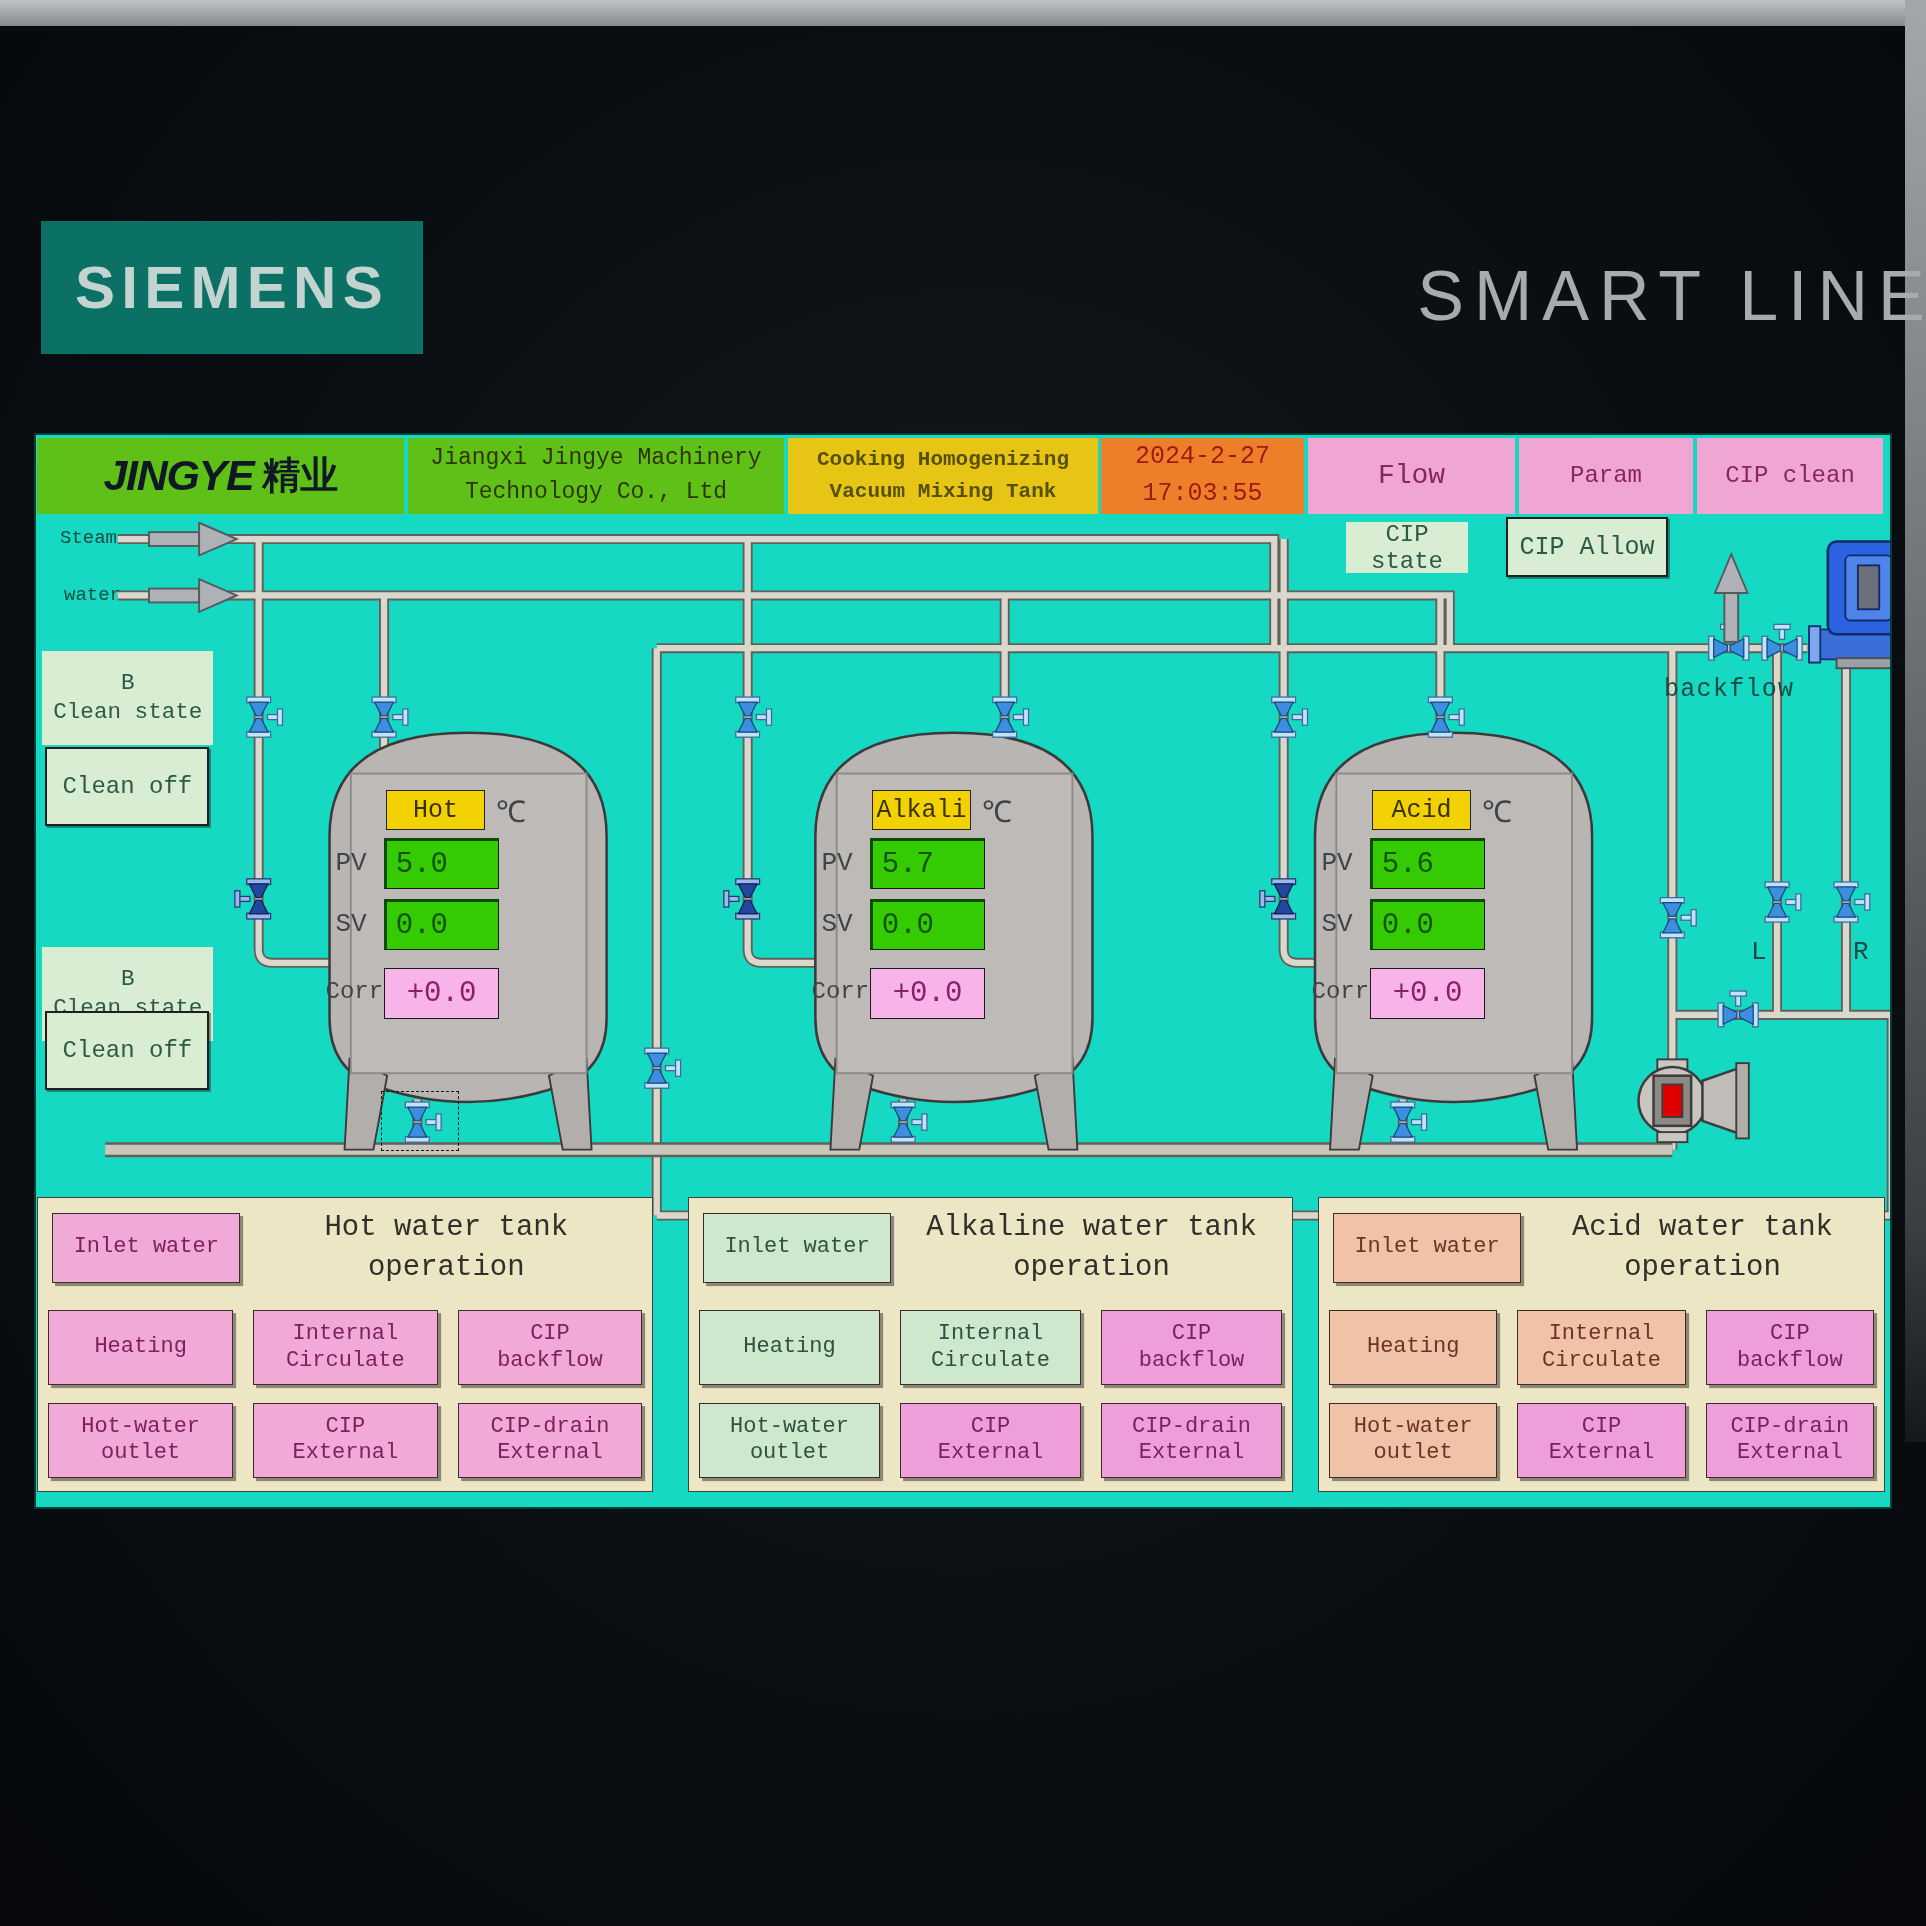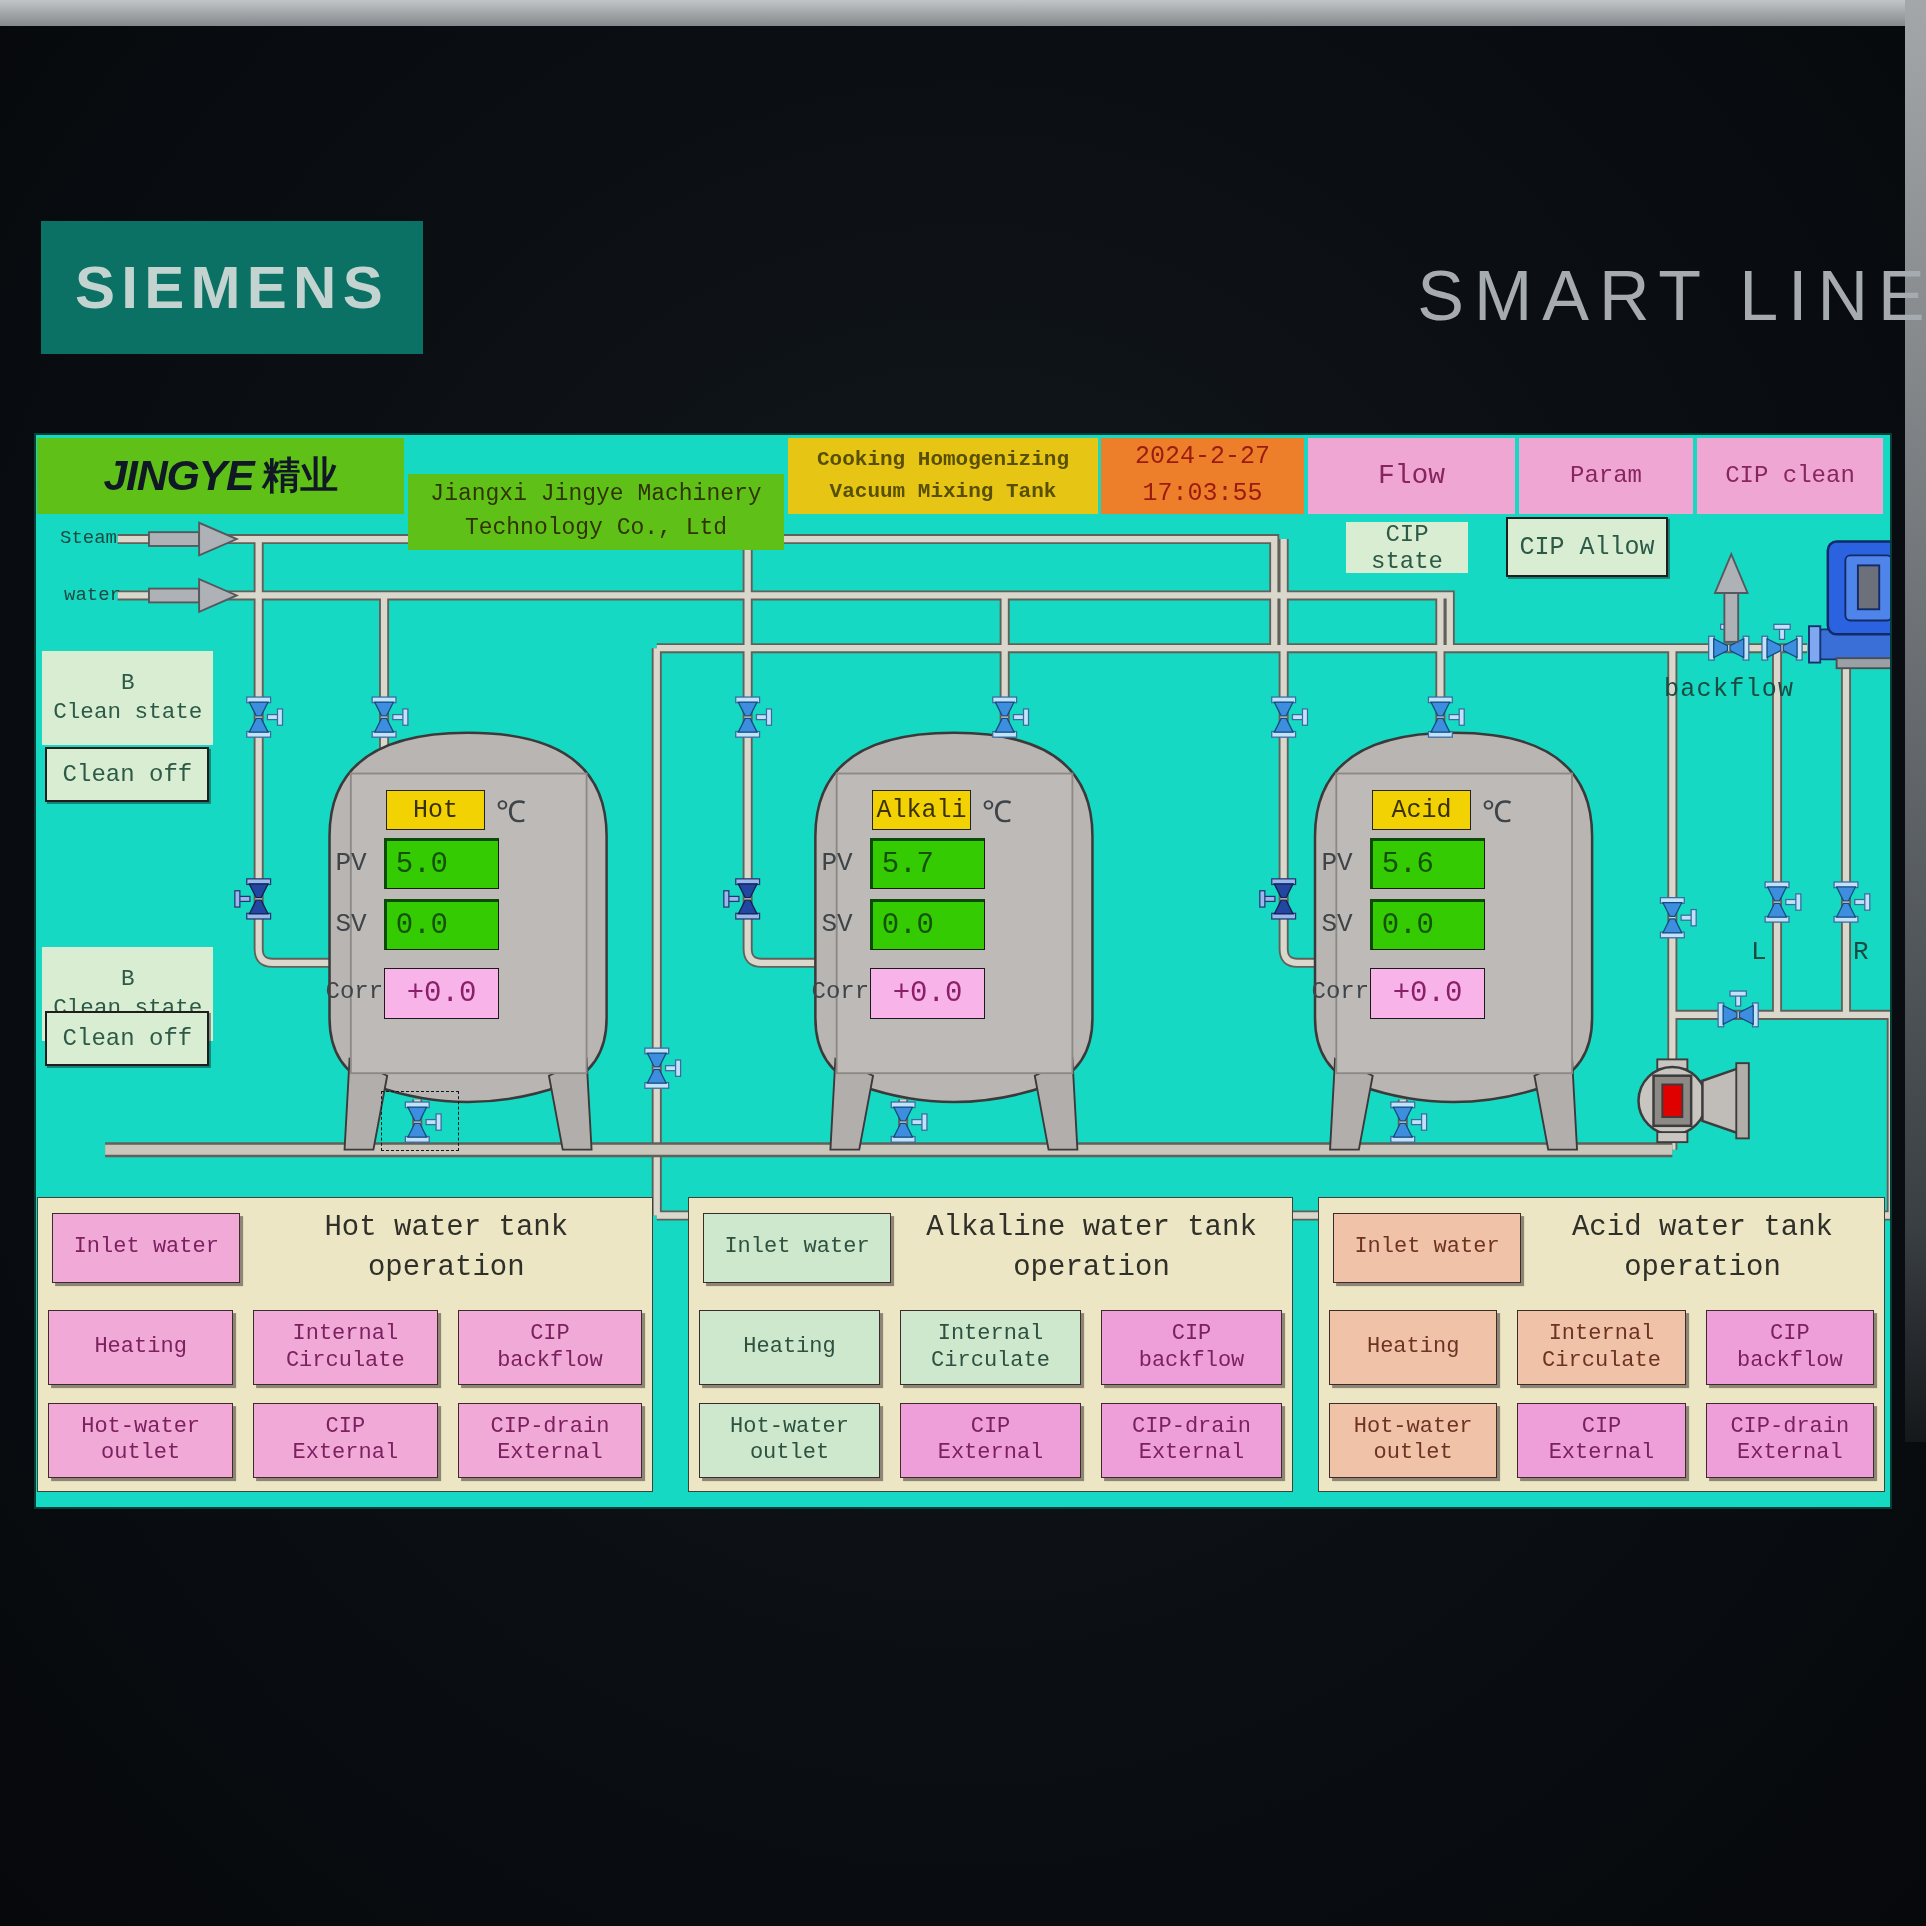--- a/index.html
+++ b/index.html
@@ -20,36 +20,36 @@
   
   #screen{position:absolute;left:34px;top:433px;width:1854px;height:1072px;
           background:#16d9c3;border:2.5px solid #063f38;box-sizing:content-box;}
   
   .hdr{position:absolute;top:2.5px;height:76px;box-sizing:border-box;display:flex;
        flex-direction:column;align-items:center;justify-content:center;text-align:center;}
   .hdr-logo{left:1.3px;width:367px;background:#5fc117;flex-direction:row;gap:8.8px;}
   .logo-en{font-family:"Liberation Sans",sans-serif;font-weight:bold;font-style:italic;
            font-size:43px;color:#101826;letter-spacing:-1.3px;}
   .logo-cn{font-size:38px;font-weight:bold;color:#101826;}
-  .hdr-company{left:372px;width:376px;background:#5fc117;color:#313400;font-size:23px;line-height:1.45;margin-top:36px;}
+  .hdr-company{left:372px;width:376px;background:#5fc117;color:#313400;font-size:23px;line-height:1.45;}
   .hdr-title{left:752px;width:310px;background:#e7c514;color:#585000;font-size:21px;line-height:1.5;font-weight:bold;}
   .hdr-clock{left:1065px;width:203px;background:#ee7f2a;color:#9c1b10;font-size:25px;line-height:1.45;}
   .hdr-btn{background:#f0a6d2;color:#86255f;font-size:28px;cursor:pointer;}
   .hdr-flow{left:1272px;width:207px;}
   .hdr-param{left:1483px;width:174px;font-size:24px;}
   .hdr-cip{left:1661px;width:186px;font-size:24px;}
   
   .tealtext{color:#1d4a41;}
   .pill{position:absolute;background:#d9edd3;color:#2c5a46;display:flex;flex-direction:column;
         align-items:center;justify-content:center;text-align:center;box-sizing:border-box;}
   .bordered{border:2.5px solid #1e1e1e;box-shadow:1.9px 1.9px 0 rgba(20,20,20,.45);}
   .cipstate{left:1310px;top:87px;width:122px;height:51px;font-size:24px;}
   .cipallow{left:1470px;top:82px;width:162px;height:60px;font-size:25px;}
   .bclean{width:171px;height:94px;font-size:22.6px;line-height:1.3;}
-  .cleanoff{width:164px;height:55px;font-size:24px;}
+  .cleanoff{width:164px;height:79px;font-size:24px;}
   .supply-label{position:absolute;font-size:19px;}
   
   .tank{position:absolute;top:295px;width:290px;height:433px;}
   .tank .namebox{position:absolute;left:63px;top:60px;width:99px;height:40px;background:#f2d203;
       border:1.9px solid #222;display:flex;align-items:center;justify-content:center;
       font-size:25px;color:#3a3000;box-sizing:border-box;}
   .tank .degc{position:absolute;left:173px;top:60px;font-size:30px;color:#3f4448;}
   .tank .rowlab{position:absolute;font-size:26px;color:#3f4448;}
   .tank .valbox{position:absolute;left:61px;width:115px;height:51px;border:1.9px solid #1a1a1a;
       box-sizing:border-box;display:flex;align-items:center;font-size:29px;padding-left:8.8px;}

